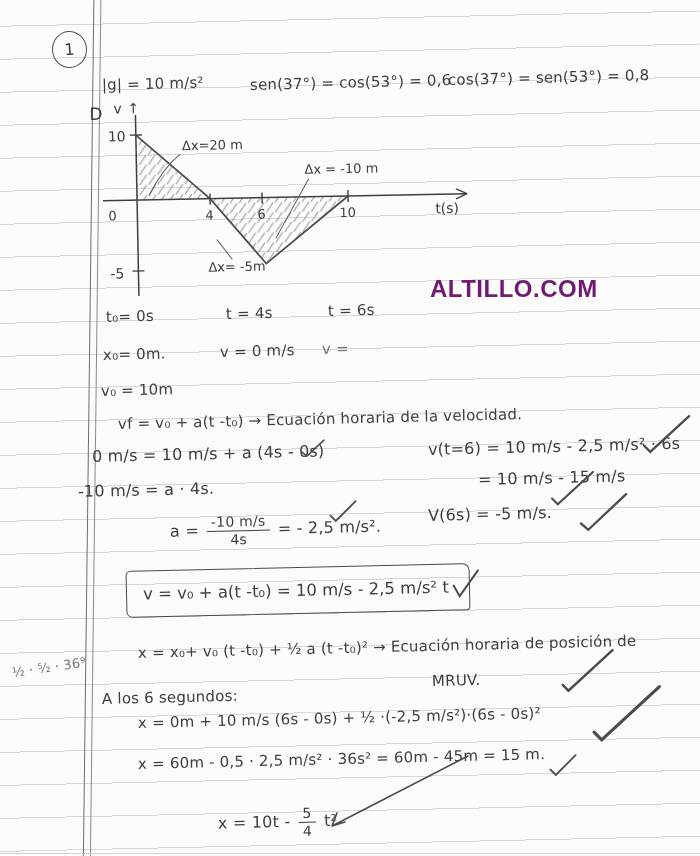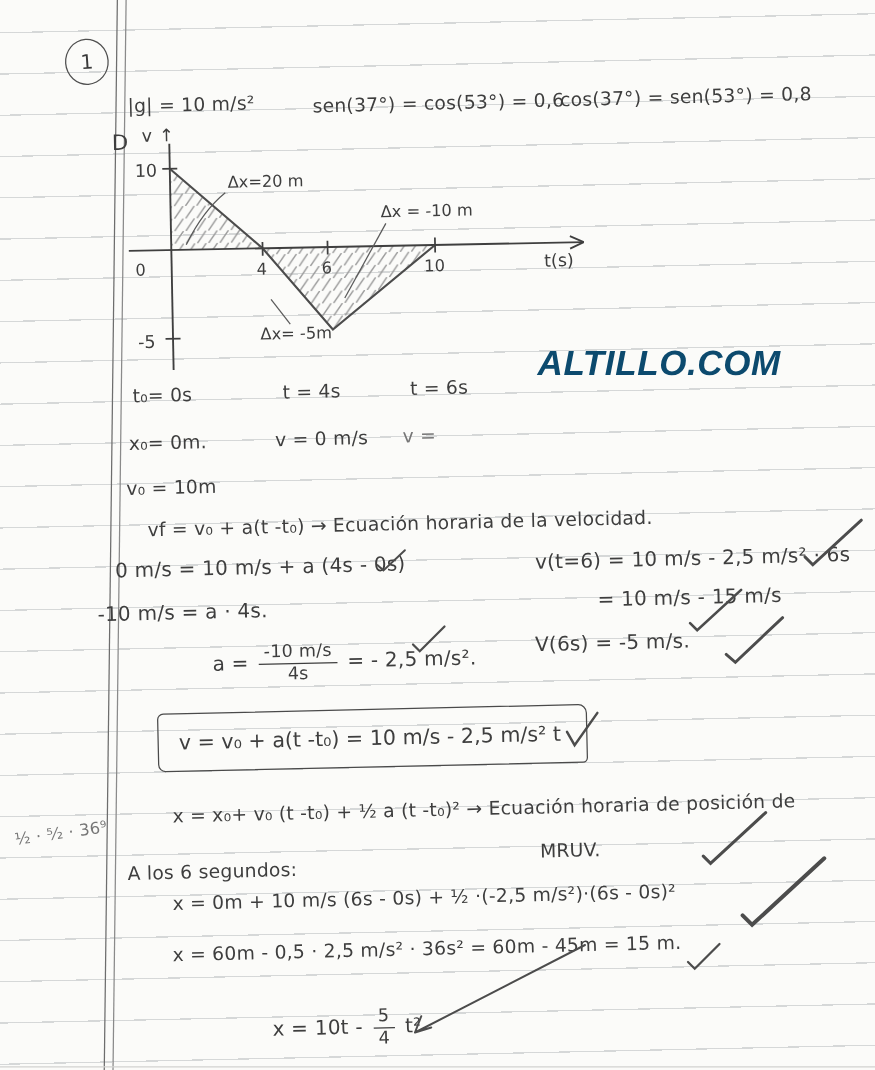--- a/index.html
+++ b/index.html
@@ -27,21 +27,21 @@
   .f15{font-size:15px;} .f16{font-size:16px;} .f14{font-size:14px;} .f13{font-size:13px;}
   .circle-num{
     position:absolute; left:52px; top:31px; width:33px; height:35px;
     border:1.6px solid #4f4f4f; border-radius:50%;
     display:flex; align-items:center; justify-content:center;
     font-size:16px; color:#3a3a3a; transform:rotate(-4deg);
   }
   .watermark{
     position:absolute; left:430px; top:275px;
     font-family:"Liberation Sans", sans-serif; font-weight:bold;
-    font-size:28px; letter-spacing:.5px; color:#0c4a6e;font-style:italic;
+    font-size:24px; letter-spacing:.5px; color:#701a75;
   }
   .eqbox{
     position:absolute; left:126px; top:567px; width:344px; height:47px;
     border:1.6px solid #4a4a4a; border-radius:5px 7px 4px 6px;
     transform:rotate(-1.3deg);
     display:flex; align-items:center; padding-left:16px; box-sizing:border-box;
     font-size:16.5px;
   }
   .frac{display:inline-flex; flex-direction:column; align-items:center; vertical-align:middle; line-height:1.05; margin:0 3px;}
   .frac .num{border-bottom:1.3px solid #3e3e3e; padding:0 4px 1px;}

